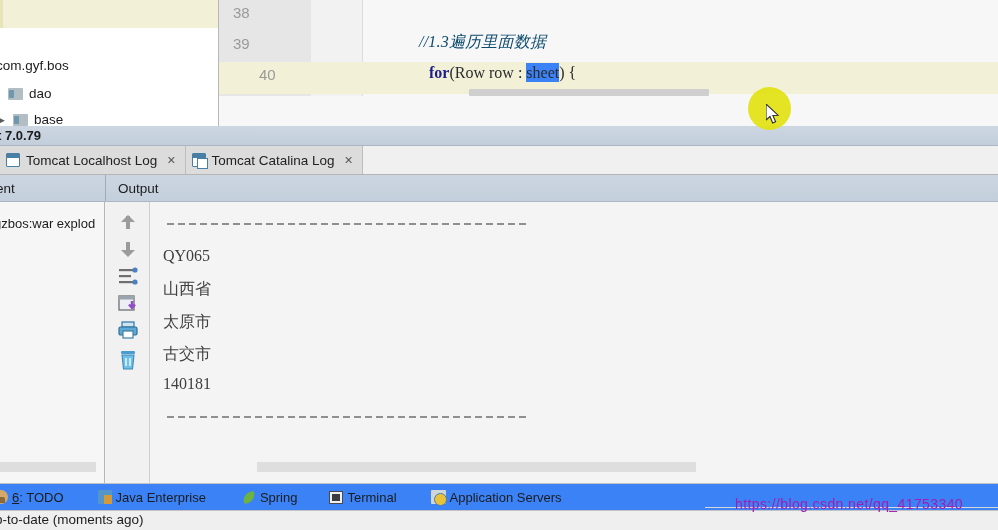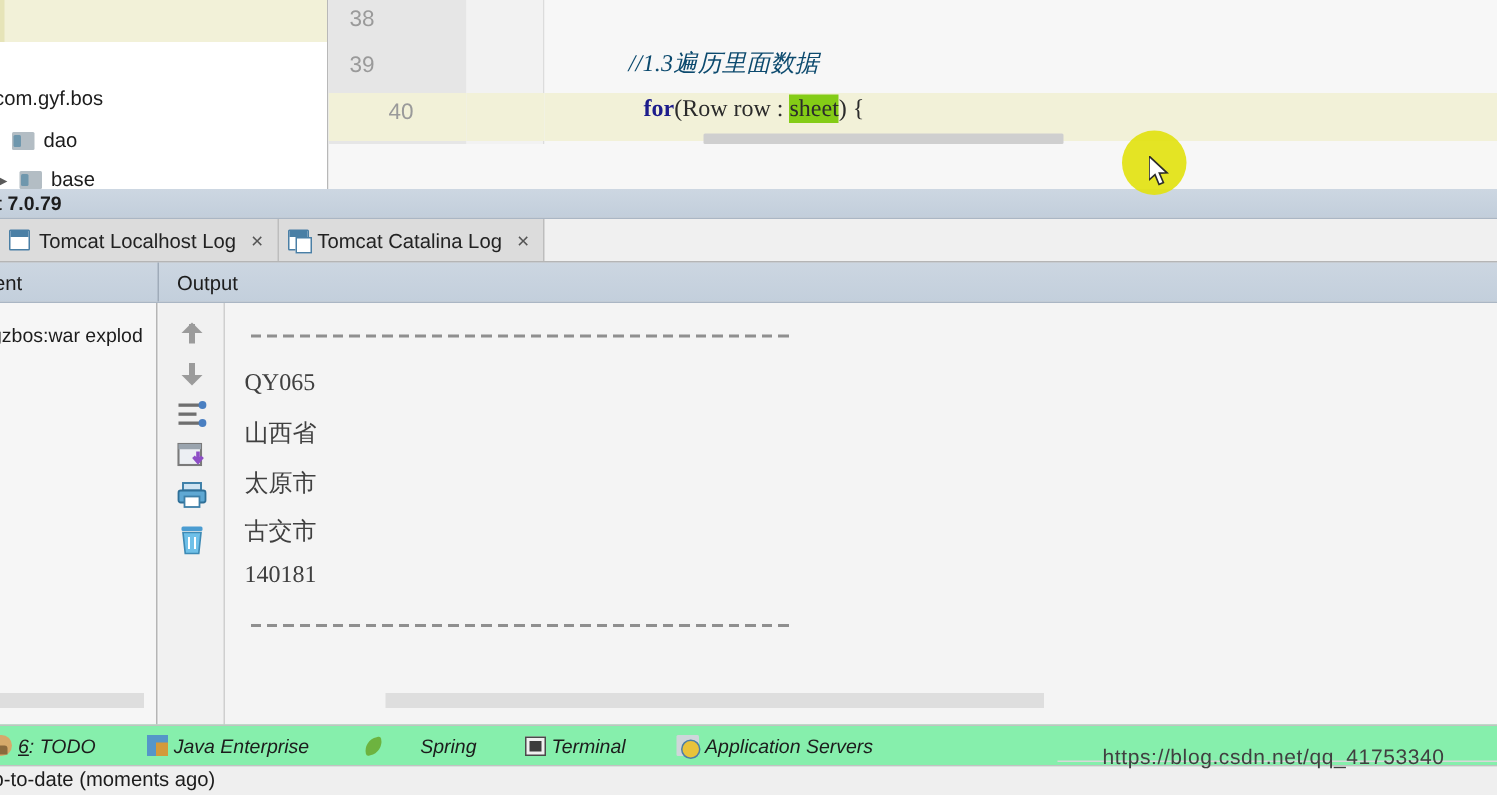--- a/index.html
+++ b/index.html
@@ -40,21 +40,21 @@
   .gut-hl { position:absolute; left:0; width:92px; height:32px; background:#f2f1d8; }
   .ln { position:absolute; left:14px; width:60px; font-size:15px; color:#9a9a9a; font-family:"Liberation Sans", sans-serif; }
   .fold-col { position:absolute; left:92px; top:0; width:52px; height:96px; background:#f2f2f2; border-right:1px solid #dcdcdc; }
   .fold-hl { position:absolute; left:0; width:52px; height:32px; background:#f2f1d8; }
   .code-area { position:absolute; left:144px; top:0; right:0; height:96px; background:#f7f7f7; }
   .code-line-hl { position:absolute; left:0; top:62px; width:100%; height:32px; background:#f2f1d8; }
   .code-line { position:absolute; left:0; white-space:pre; font-family:"Liberation Serif", serif; }
   .code-comment { top:32px; left:56px; font-size:16px; font-style:italic; color:#0c4a6e; letter-spacing:0.2px; }
   .code-stmt { top:64px; left:66px; font-size:16px; color:#2b2b2b; font-family:"Liberation Serif", serif; }
   .kw-for { color:#1d1d8c; font-weight:bold; }
-  .sel-token { background:#84cc16; color:#2b2b2b; padding:1px 0; }
+  .sel-token { background:#3b82f6; color:#2b2b2b; padding:1px 0; }
   .h-scroll-stub { position:absolute; left:106px; top:89px; width:240px; height:7px; background:#cfcfcf; border-radius:1px; }
 
   
   .breadcrumb-bar {
     position:absolute; left:219px; top:96px; width:779px; height:29px;
     background:#efefef; border-top:1px solid #dcdcdc; display:flex; align-items:center;
   }
   .breadcrumb { margin-left:100px; font-size:13.5px; color:#4c4c4c; white-space:nowrap; }
   .bc-sep { color:#9a9a9a; margin:0 5px; font-size:11px; }
 
@@ -133,28 +133,28 @@
     background:repeating-linear-gradient(to right,#8f8f8f 0,#8f8f8f 7px,transparent 7px,transparent 11px);
   }
 
   
   .hsb { position:absolute; height:10px; background:#dedede; }
   .hsb-out { left:257px; bottom:11px; width:439px; }
 
   
   .tool-bar {
     position:absolute; left:0; top:483px; width:998px; height:28px;
-    background:#86efac; border-top:1px solid #c2c2c2; border-bottom:1px solid #c2c2c2;
-    display:flex; align-items:center;font-style:italic;
+    background:#3b82f6; border-top:1px solid #c2c2c2; border-bottom:1px solid #c2c2c2;
+    display:flex; align-items:center;
   }
   .tool-item { display:flex; align-items:center; font-size:13px; color:#1c1c1c; white-space:nowrap; cursor:default; }
   .tool-item .lbl { margin-left:4px; }
   .tb-todo { margin-left:-6px; }
   .tb-je { margin-left:34px; }
-  .tb-spring { margin-left:36px;gap:20px; }
+  .tb-spring { margin-left:36px; }
   .tb-term { margin-left:32px; }
   .tb-appsrv { margin-left:34px; }
   .u-underline { text-decoration:underline; }
 
   .ico-todo { width:14px; height:14px; border-radius:50%; background:#d6a96a; position:relative; flex:0 0 auto; }
   .ico-todo::after { content:""; position:absolute; left:3px; top:7px; width:8px; height:6px; background:#8a6a3d; border-radius:2px 2px 0 0; }
   .ico-je { width:14px; height:14px; position:relative; flex:0 0 auto; background:#5596c8; }
   .ico-je::after { content:""; position:absolute; right:0; bottom:0; width:8px; height:9px; background:#d49a3a; }
   .ico-spring { width:14px; height:14px; position:relative; flex:0 0 auto; }
   .ico-spring::before {
@@ -169,21 +169,21 @@
     border-radius:50%; background:#e8c33a; border:1.5px solid #4c7fa6;
   }
 
   
   .status-bar { position:absolute; left:0; top:511px; width:998px; height:19px; background:#efefef; }
   .status-text { position:absolute; left:-5px; top:1px; font-size:13.5px; color:#1c1c1c; white-space:nowrap; }
 
   
   .watermark {
     position:absolute; left:735px; top:496px; font-size:14px;
-    color:#404040; letter-spacing:0.4px; white-space:nowrap;
+    color:#a21caf; letter-spacing:0.4px; white-space:nowrap;
     font-family:"Liberation Sans", sans-serif;
   }
   .wm-rule { position:absolute; left:705px; top:507px; width:293px; height:1px; background:#d9d9d9; }
 
   
   .cursor-glow {
     position:absolute; left:748px; top:87px; width:43px; height:43px;
     border-radius:50%; background:#e2e211; opacity:0.92;
   }
   .cursor-arrow { position:absolute; left:766px; top:104px; width:16px; height:22px; }

